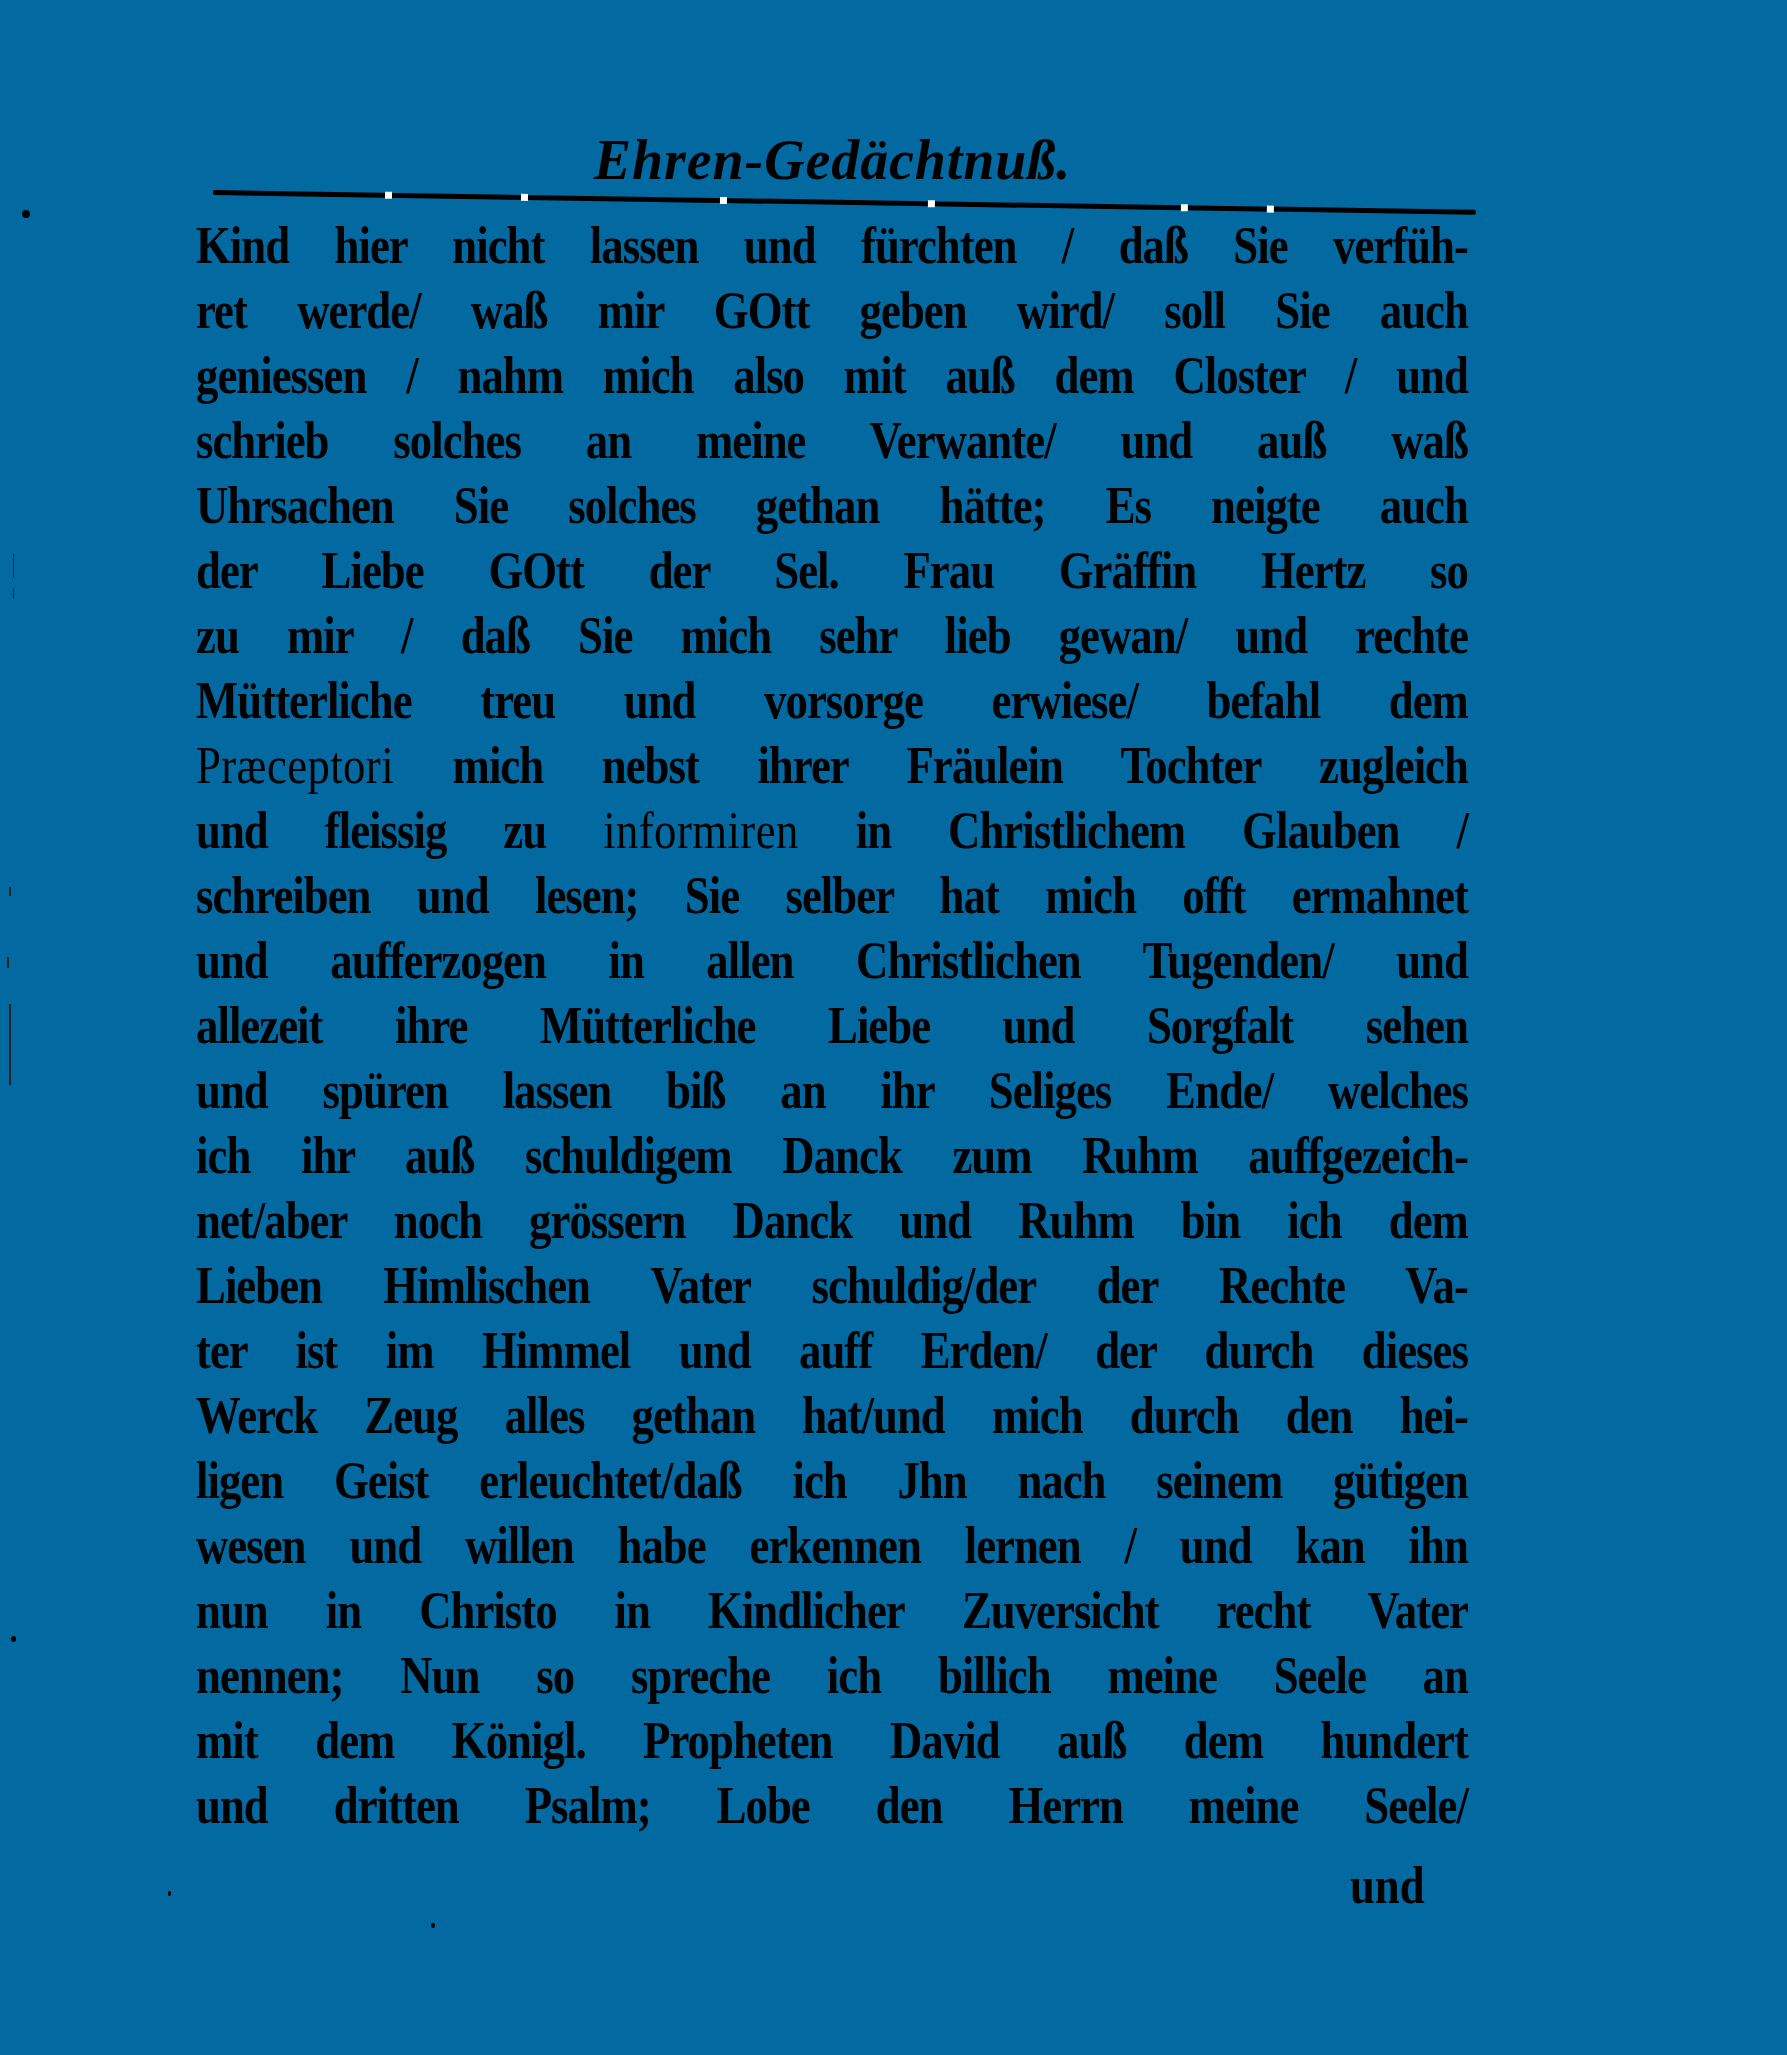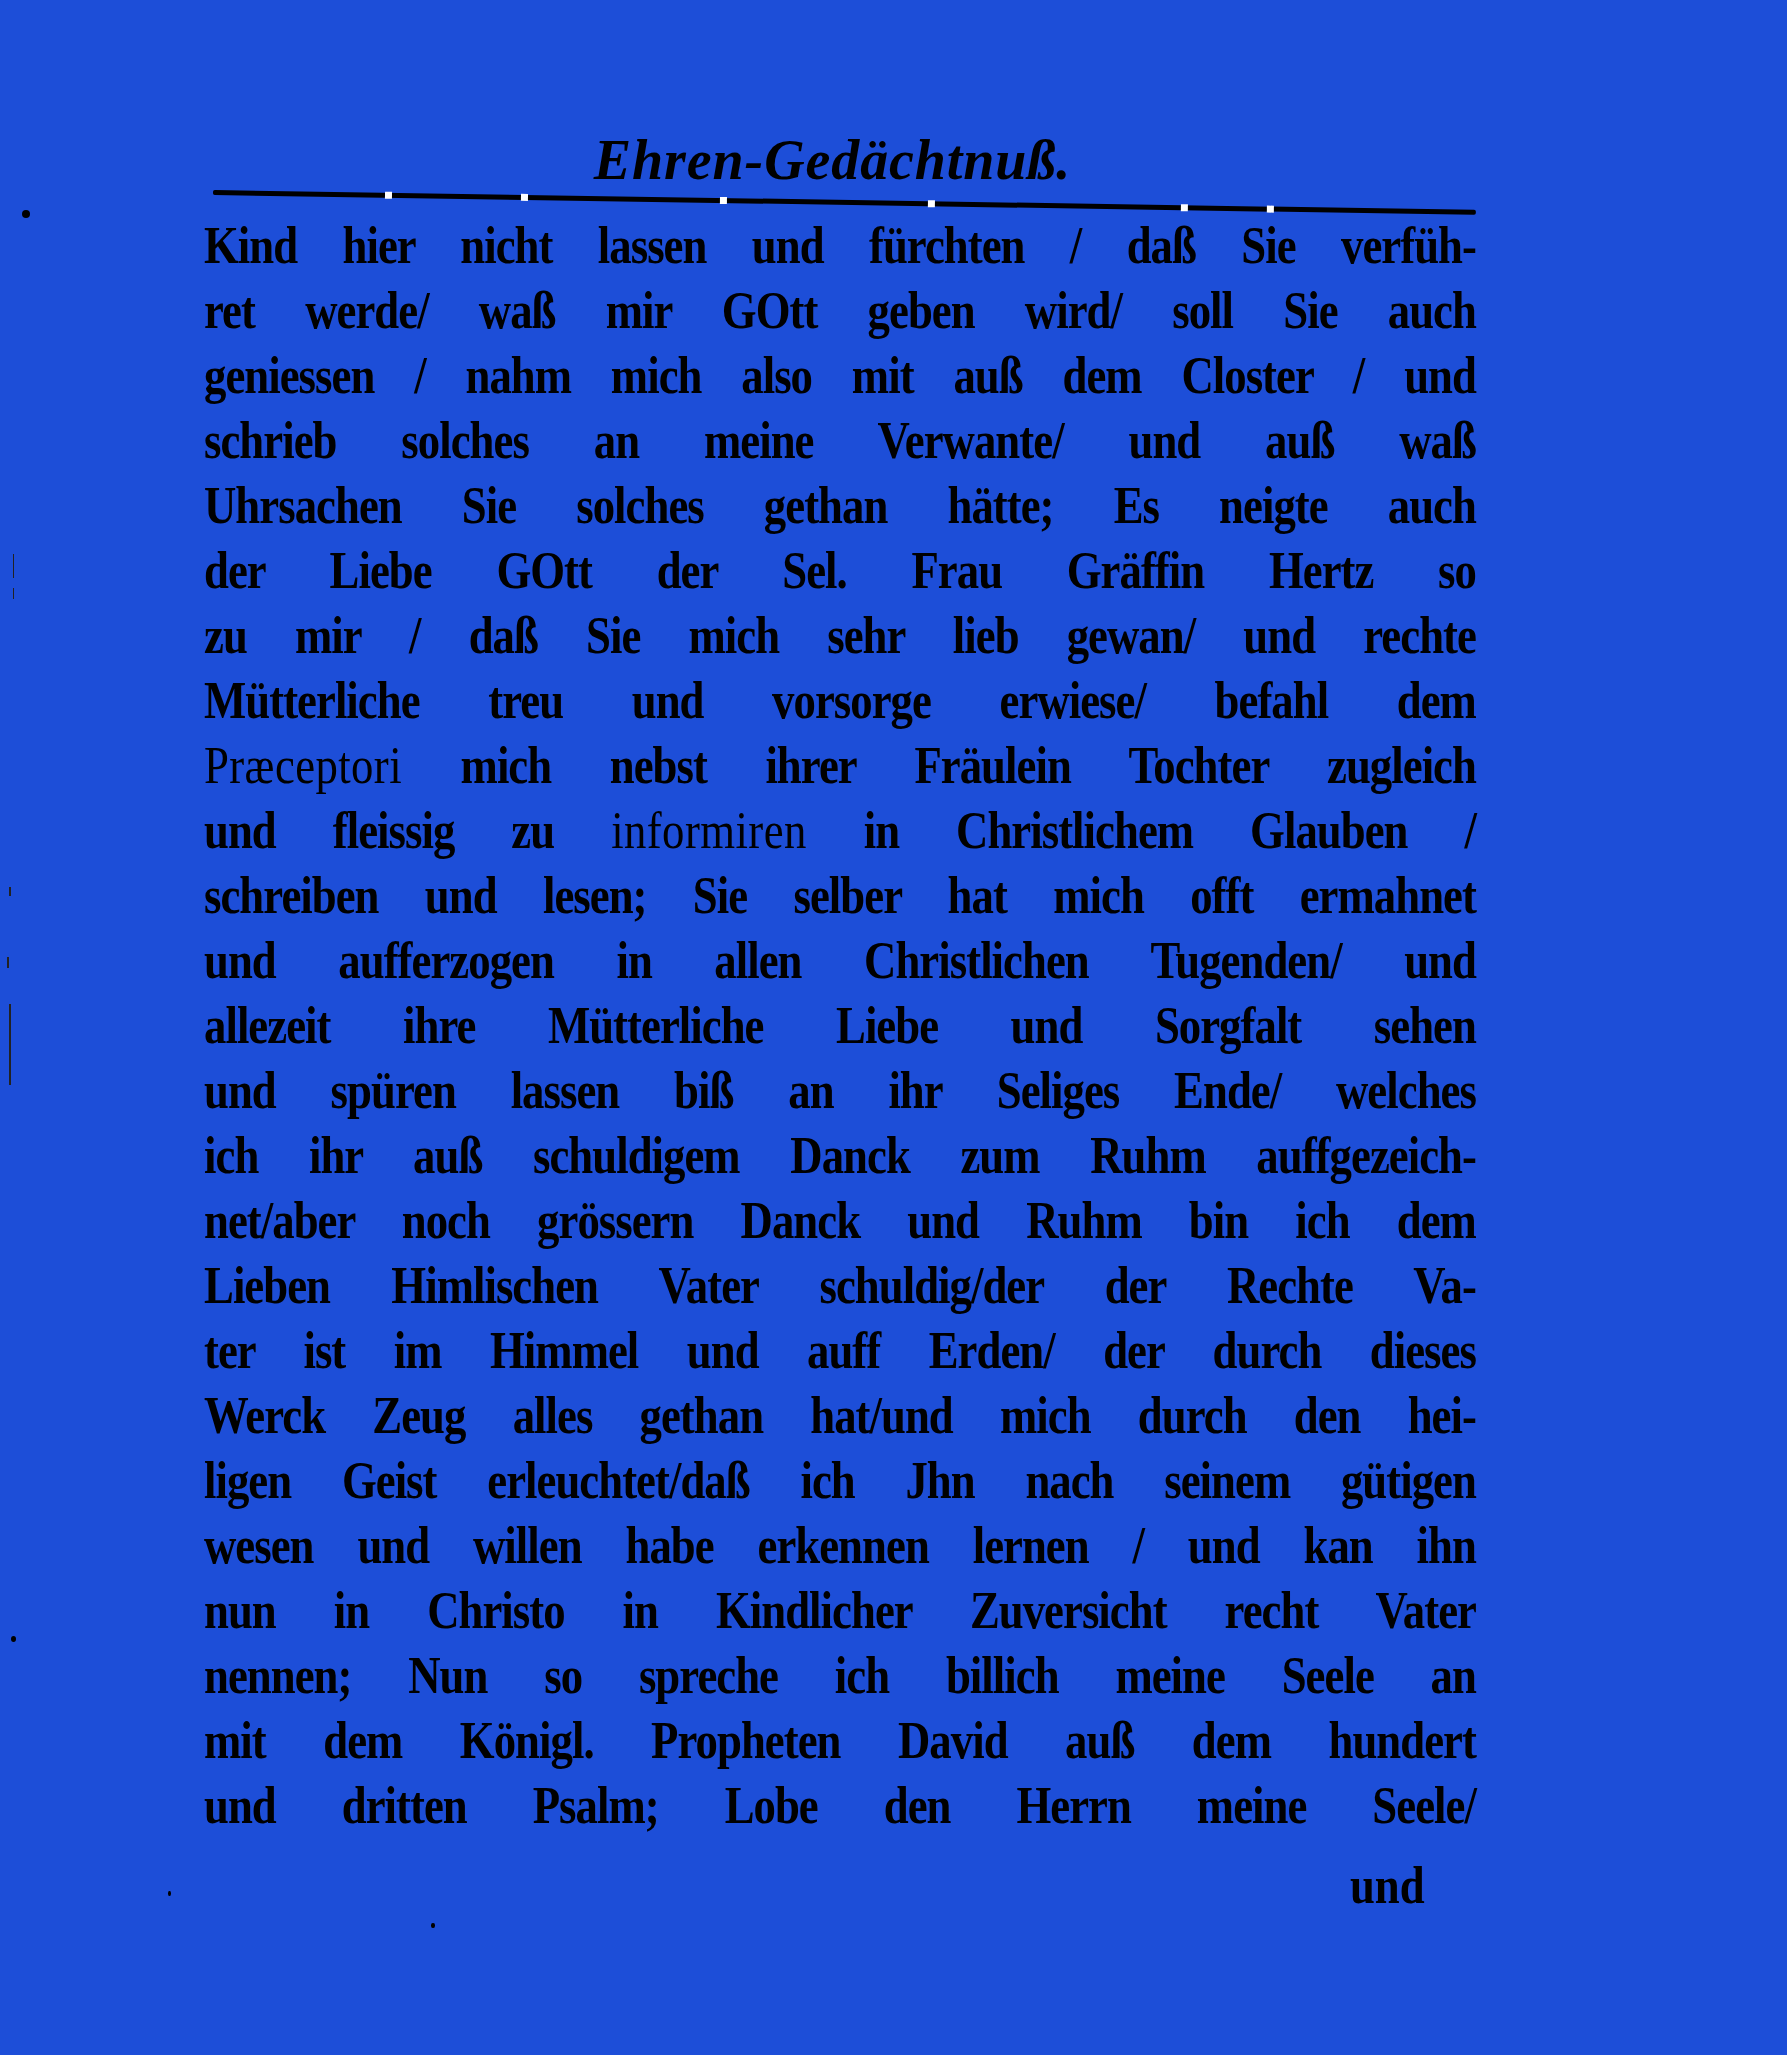--- a/index.html
+++ b/index.html
@@ -12,21 +12,21 @@
     height: 2055px;
     position: relative;
     overflow: hidden;
     font-family: "DejaVu Serif", "Liberation Serif", serif;
     color: #000000;
   }
   .page {
     position: absolute;
     left: 0; top: 0;
     width: 1788px; height: 2055px;
-    background: #1d4ed8;
+    background: #0369a1;
   }
   .running-head {
     position: absolute;
     left: 543px;
     top: 128px;
     width: 579px;
     height: 65px;
     text-align: center;
     font-family: "Liberation Serif", "DejaVu Serif", serif;
     font-weight: bold;
@@ -49,21 +49,21 @@
   }
   .head-rule .gap {
     position: absolute;
     top: -0.9px;
     height: 7.2px;
     width: 7.2px;
     background: #ffffff;
   }
   .text-block {
     position: absolute;
-    left: 204px;
+    left: 196px;
     top: 213px;
     width: 1272px;
   }
   .line {
     display: block;
     height: 65px;
     line-height: 65px;
     font-family: "Liberation Serif", "DejaVu Serif", serif;
     font-weight: bold;
     font-size: 52px;

